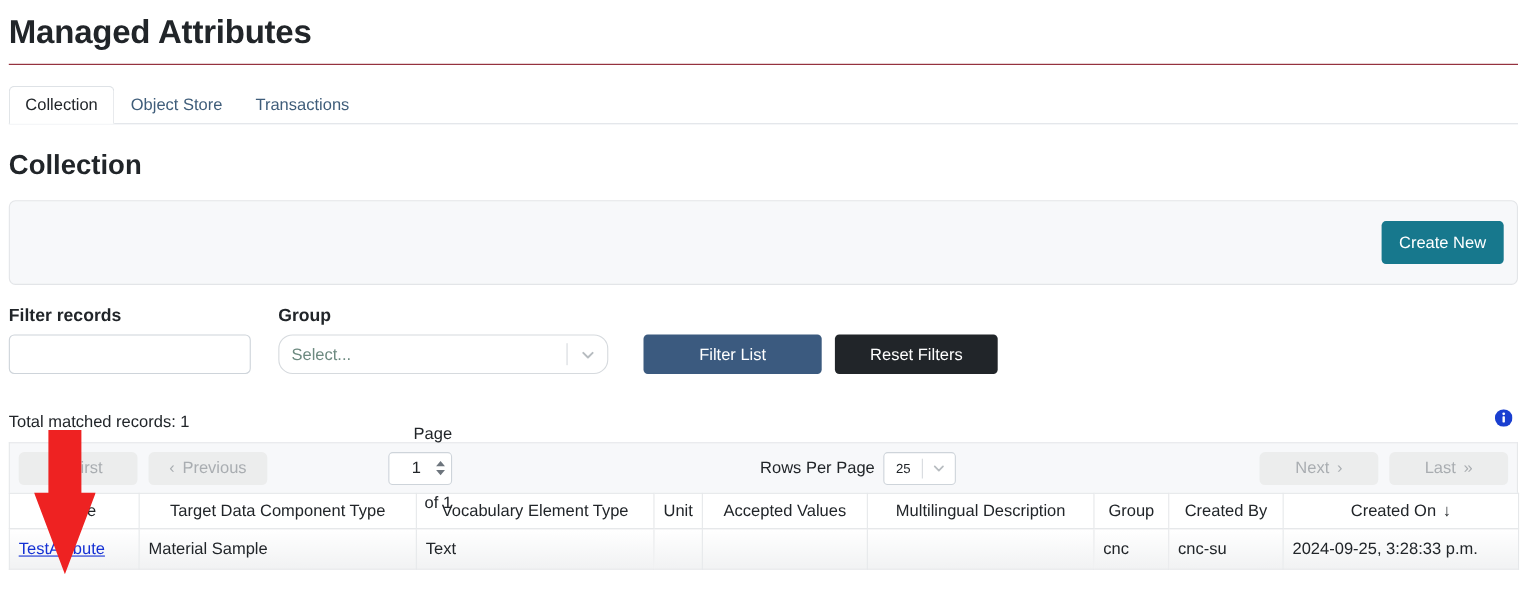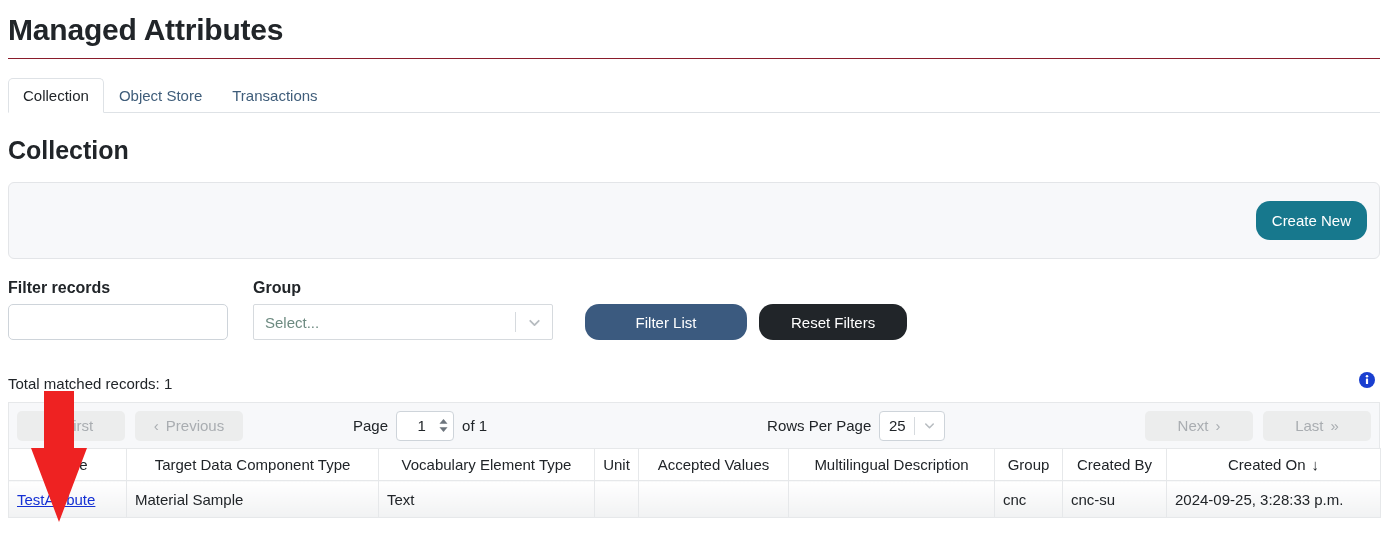--- a/index.html
+++ b/index.html
@@ -74,21 +74,21 @@
     border-radius: 6px;
     display: flex;
     align-items: center;
     justify-content: flex-end;
     padding-right: 12px;
   }
   .btn {
     font-family: "Liberation Sans", sans-serif;
     font-size: 15px;
     border: none;
-    border-radius: 14px;
+    border-radius: 4px;
     cursor: pointer;
     line-height: 1;
     white-space: nowrap;
   }
   .btn-create {
     background: #17788d;
     color: #ffffff;
     padding: 12px 16px;
   }
 
@@ -117,21 +117,21 @@
     padding: 0 10px;
     font-family: "Liberation Sans", sans-serif;
     color: #212529;
     outline: none;
   }
   .select-wrap { margin-left: 25px; }
   .rselect {
     width: 300px;
     height: 36px;
     border: 1px solid #d6dade;
-    border-radius: 2px;
+    border-radius: 13px;
     background: #ffffff;
     display: flex;
     align-items: center;
     position: relative;
   }
   .rselect .placeholder {
     font-size: 15px;
     color: #6d8a80;
     padding-left: 11px;
     flex: 1;
@@ -203,24 +203,25 @@
     display: flex;
     align-items: center;
     justify-content: center;
     gap: 7px;
     font-family: "Liberation Sans", sans-serif;
     cursor: default;
   }
   .pg-btn + .pg-btn { margin-left: 10px; }
   .pg-center {
     display: flex;
-    align-items: center;
+    align-items: flex-end;
     gap: 8px;
     font-size: 15px;
     margin-left: 110px;
+    flex-direction: column;
   }
   .num-input {
     width: 58px;
     height: 30px;
     border: 1px solid #ced4da;
     border-radius: 4px;
     background: #fff;
     display: flex;
     align-items: center;
     padding: 0 4px 0 8px;
@@ -236,21 +237,21 @@
   }
   .rows-select {
     width: 66px;
     height: 30px;
     border: 1px solid #ced4da;
     border-radius: 4px;
     background: #fff;
     display: flex;
     align-items: center;
   }
-  .rows-select .rv { width: 34px; text-align: center; font-size: 15px; }
+  .rows-select .rv { width: 34px; text-align: center; font-size: 12px; }
   .rows-select .rsep { width: 1px; height: 18px; background: #d6dade; }
   .rows-select .rchev { flex: 1; display: flex; align-items: center; justify-content: center; }
   .pager-right { margin-left: auto; display: flex; }
 
   
   table.grid {
     width: 100%;
     border-collapse: collapse;
     table-layout: fixed;
     font-size: 15px;

